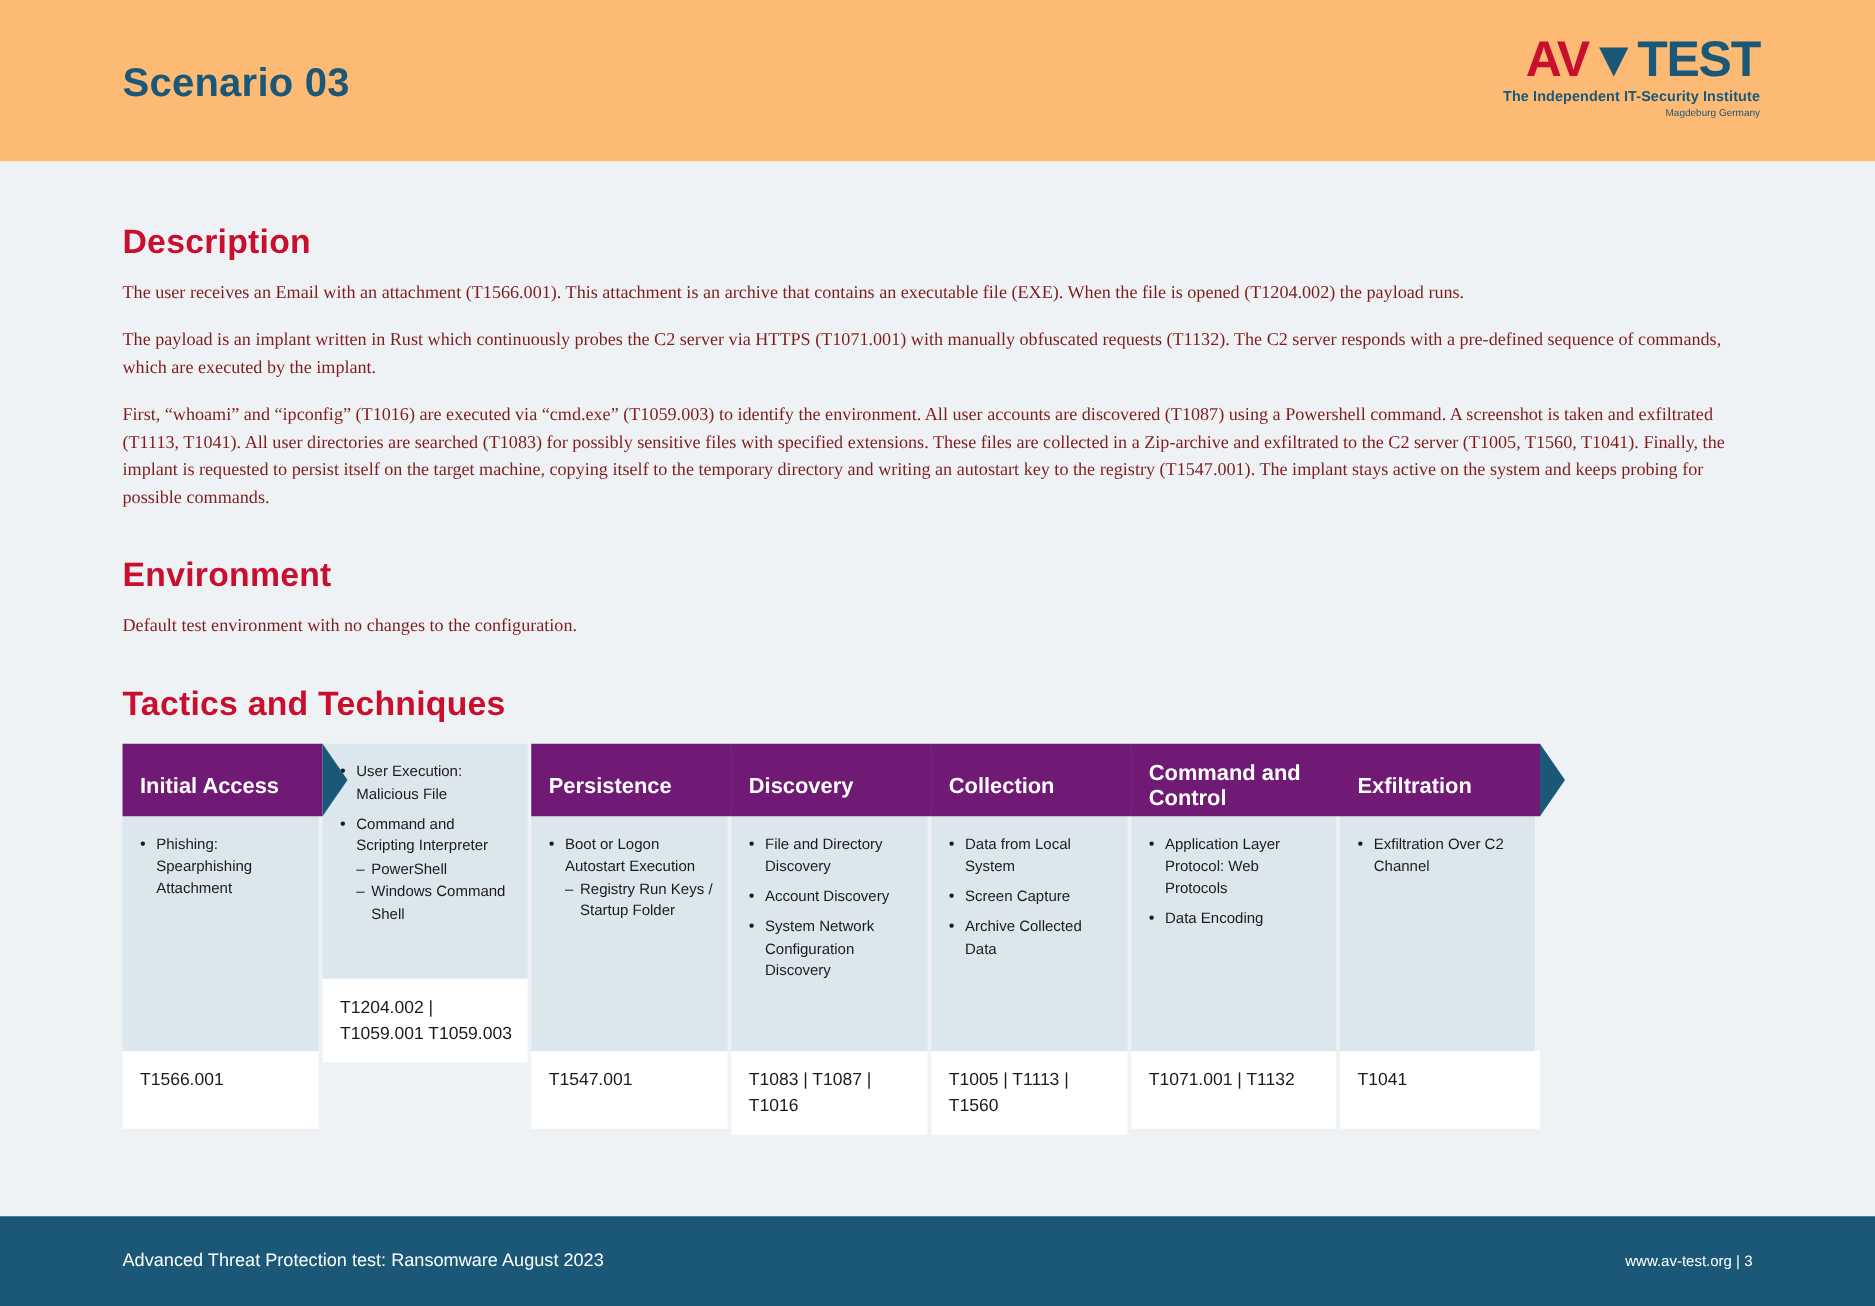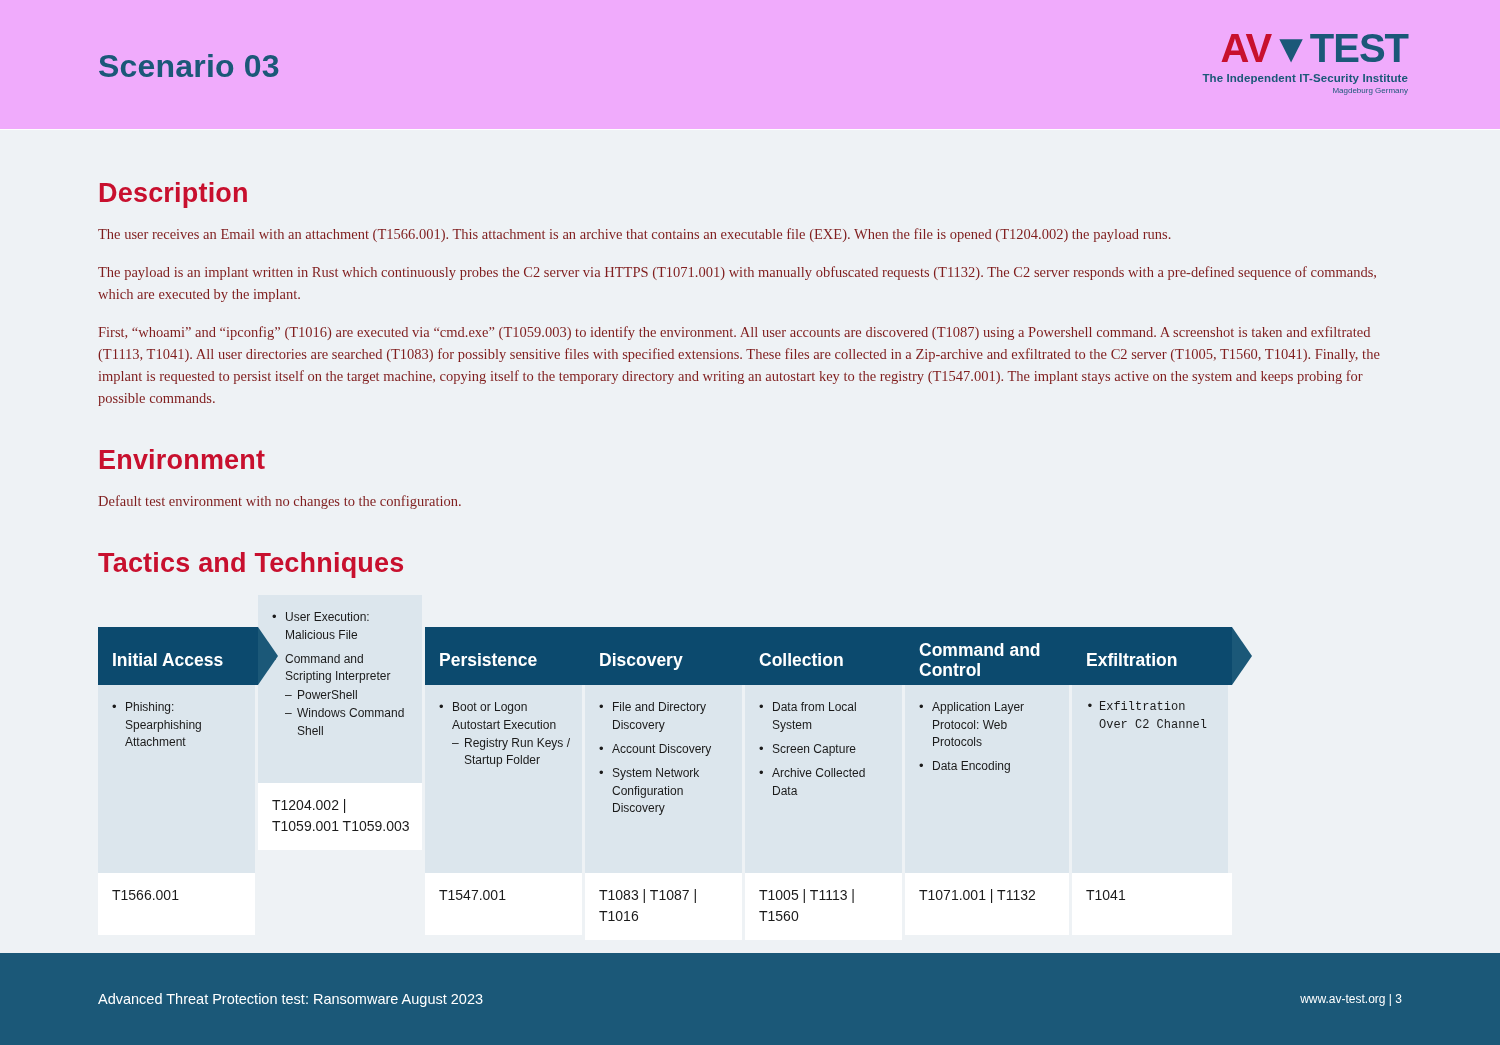--- a/index.html
+++ b/index.html
@@ -11,21 +11,21 @@
     font-family: "Liberation Sans", sans-serif;
     color: #1b1b1b;
     position: relative;
     overflow: hidden;
   }
 
   
   .header {
     position: relative;
     height: 130px;
-    background: #f0abfc;
+    background: #fdba74;
     border-bottom: 1px solid #ffffff;
   }
   .header-title {
     position: absolute;
     left: 98px;
     top: 48px;
     font-size: 32px;
     font-weight: bold;
     color: #1b5878;
     letter-spacing: 0.2px;
@@ -100,30 +100,29 @@
   }
   .col {
     position: relative;
     width: 160px;
     flex: 0 0 160px;
   }
   .col.wide { width: 167px; flex: 0 0 167px; }
   .col-head {
     position: relative;
     height: 58px;
-    background: #0c4a6e;
+    background: #701a75;
     color: #ffffff;
     font-size: 17.5px;
     font-weight: bold;
     line-height: 1.12;
     padding: 9px 12px 0 14px;
     display: flex;
     align-items: center;
     z-index: 1;
-    margin-top: 32px;
   }
   .col-head .chev {
     position: absolute;
     right: -20px;
     top: 0;
     width: 0;
     height: 0;
     border-top: 29px solid transparent;
     border-bottom: 29px solid transparent;
     border-left: 20px solid #1b5878;
@@ -131,21 +130,21 @@
   }
   .col-body {
     background: #dce6ed;
     min-height: 188px;
     padding: 14px 10px 12px 14px;
     margin-right: 3px;
     font-size: 12px;
     line-height: 1.45;
     color: #1b1b1b;
   }
-  .col:last-child .col-body { margin-right: 4px; font-family: Liberation Mono, monospace; }
+  .col:last-child .col-body { margin-right: 4px; }
   ul.tlist {
     list-style: none;
     margin: 0;
     padding: 0;
   }
   ul.tlist > li {
     position: relative;
     padding-left: 13px;
     margin-bottom: 7px;
   }
@@ -184,21 +183,21 @@
     min-height: 62px;
   }
   .col:last-child .col-foot { margin-right: 0; }
 
   
   .footer {
     position: absolute;
     left: 0;
     right: 0;
     bottom: 0;
-    height: 92px;
+    height: 72px;
     background: #1b5878;
     color: #ffffff;
     display: flex;
     align-items: center;
     justify-content: space-between;
     padding: 0 98px;
     font-size: 14.5px;
   }
   .footer-right { font-size: 12px; text-align: center; }
 </style>

